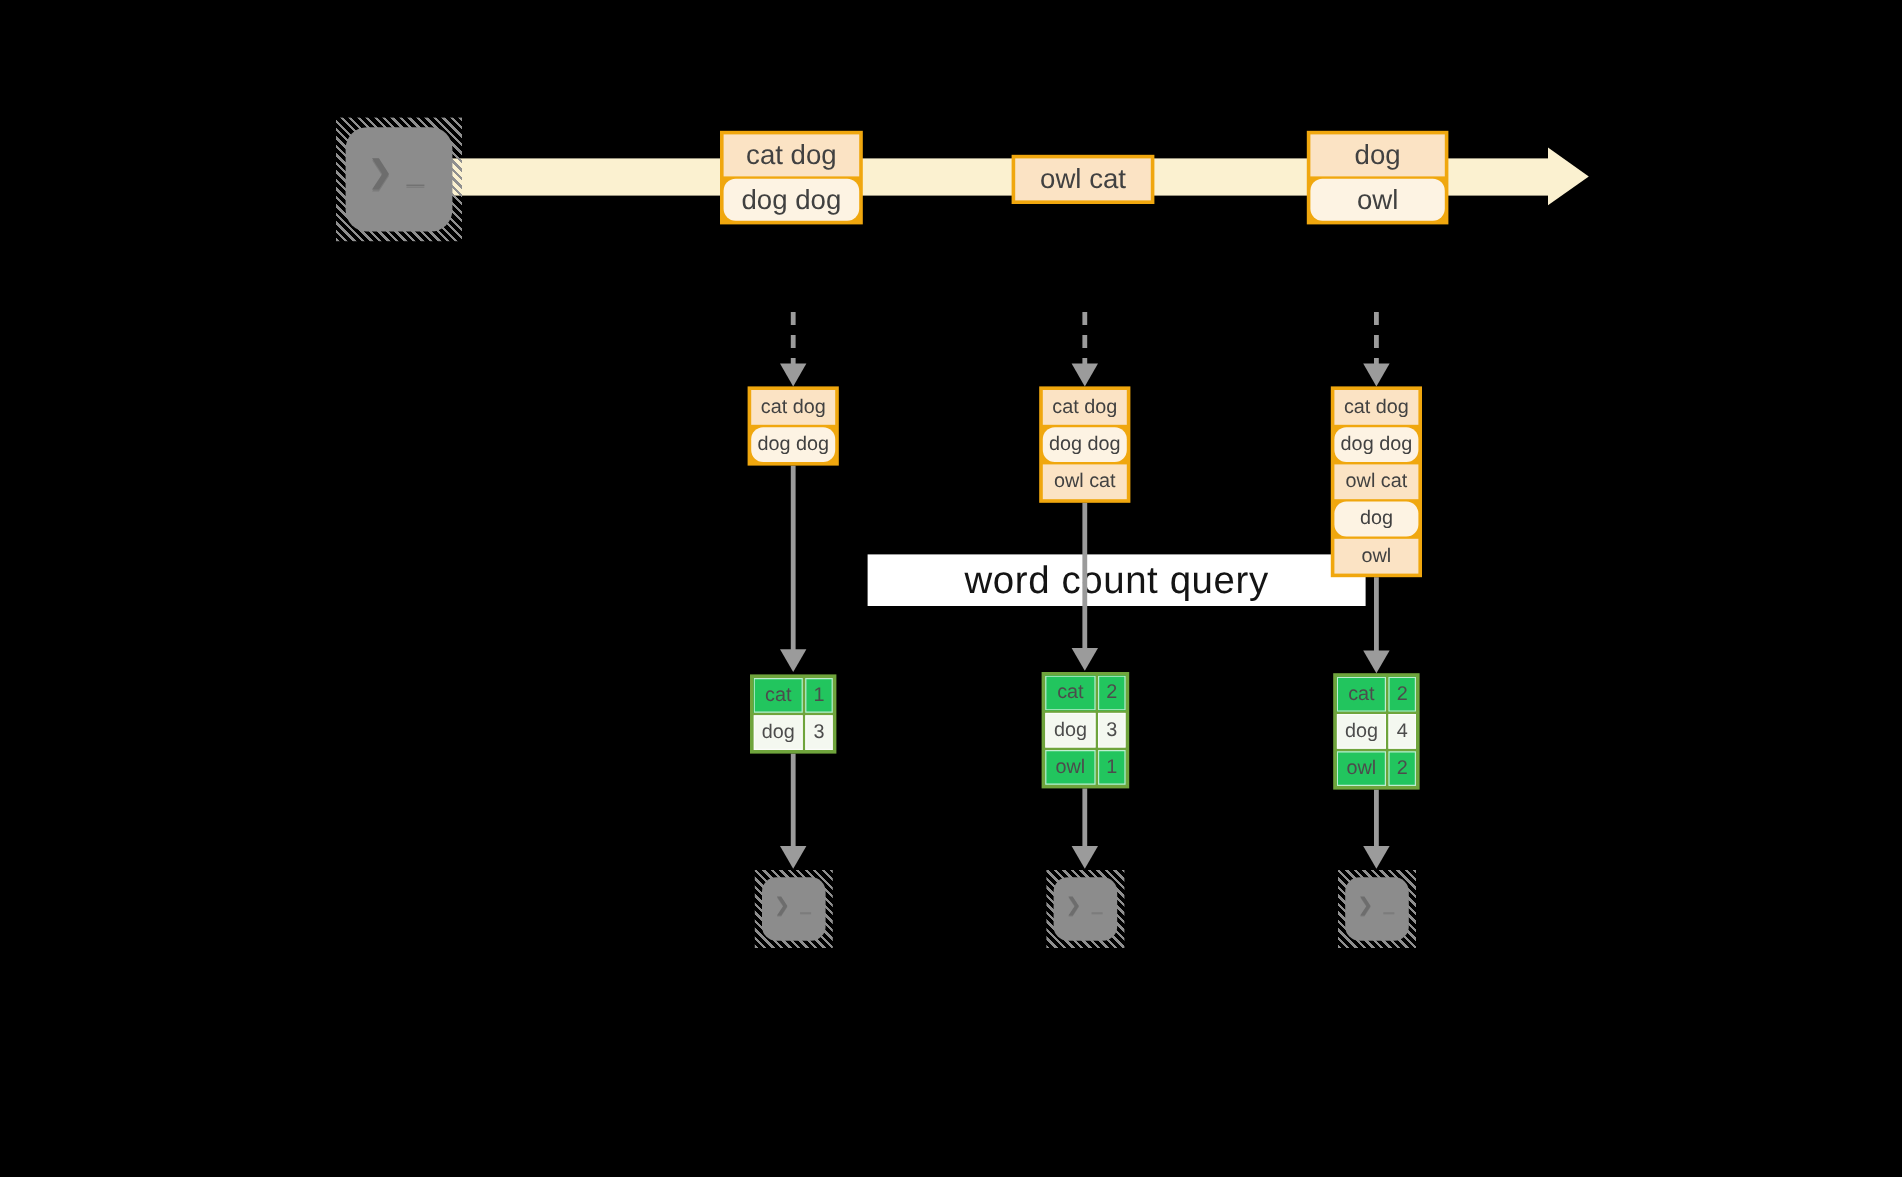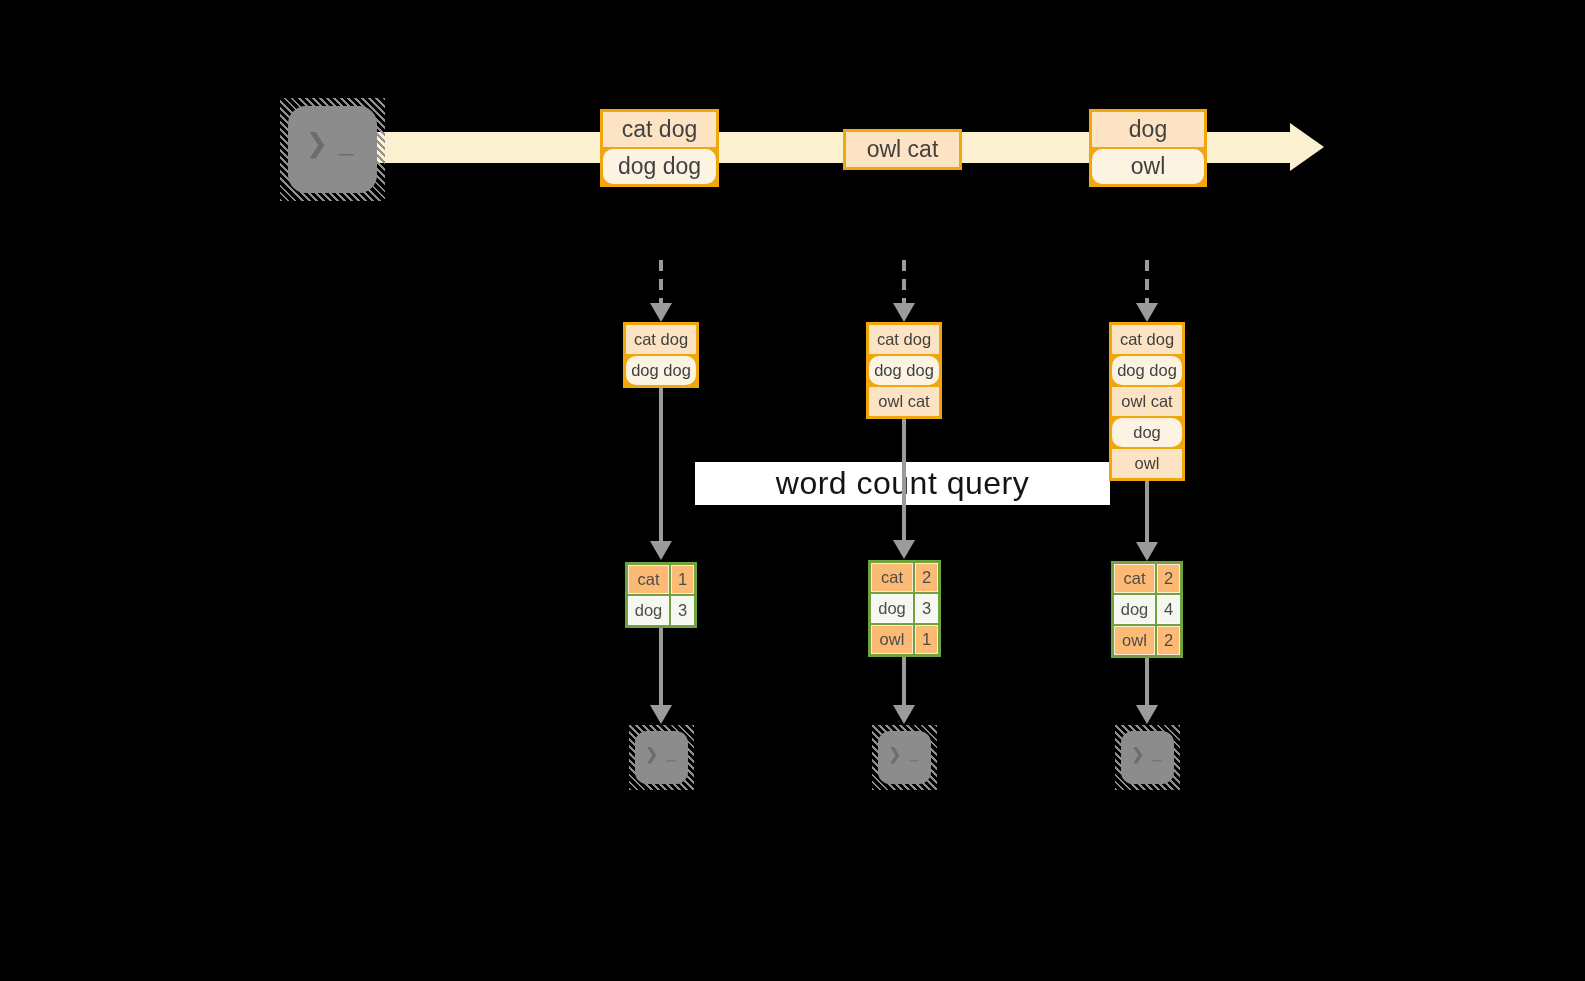--- a/index.html
+++ b/index.html
@@ -43,36 +43,36 @@
 
   
   .gtable{
     background:#6fa43c;display:grid;grid-template-columns:1fr 23px;gap:2px;padding:3px;box-sizing:border-box;
     z-index:3;
   }
   .gtable .cell{
     display:flex;align-items:center;justify-content:center;color:#4c4c4c;font-size:16.5px;
     box-shadow:inset 0 0 0 1px rgba(255,255,255,.7);
   }
-  .gtable .odd{background:#fdba74;}
+  .gtable .odd{background:#22c55e;}
   .gtable .even{background:#f4f8f0;}
 
   
   .vline{width:4px;background:#9b9b9b;z-index:2;}
   .vdash{
     width:4px;z-index:2;
     background:repeating-linear-gradient(180deg,#9b9b9b 0 11px,transparent 11px 19px);
   }
   .vhead{
     width:0;height:0;z-index:2;
     border-top:19px solid #9b9b9b;border-left:11px solid transparent;border-right:11px solid transparent;
   }
 
   
-  .qband{background:#ffffff;z-index:1;display:flex;align-items:center;justify-content:center;}
+  .qband{background:#ffffff;z-index:1;display:flex;align-items:center;justify-content:center;margin-left:28px;}
   .qband span{font-size:32px;font-weight:300;color:#141414;letter-spacing:.5px;}
 </style>
 </head>
 <body>
 
 <div id="canvas">
 
   <div class="abs band" style="left:368px;top:132px;width:922px;height:31px;"></div>
   <div class="abs band-head" style="left:1290px;top:123px;"></div>
 

